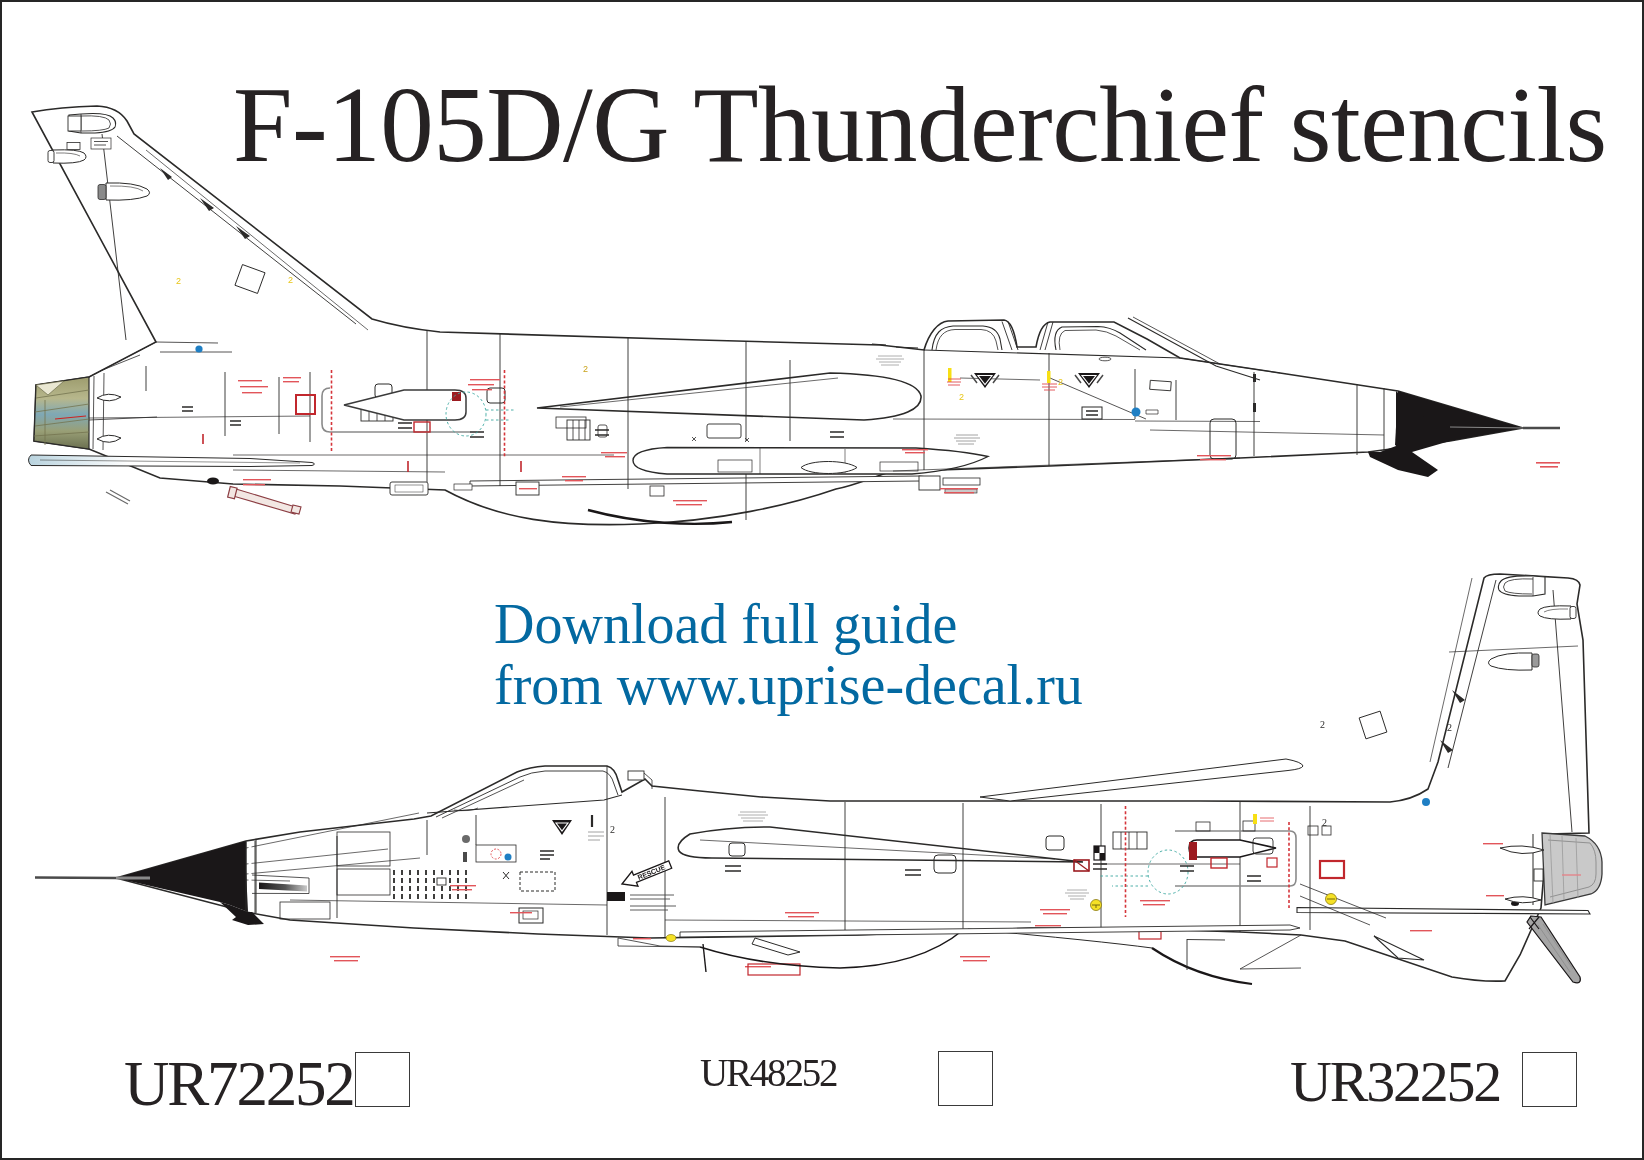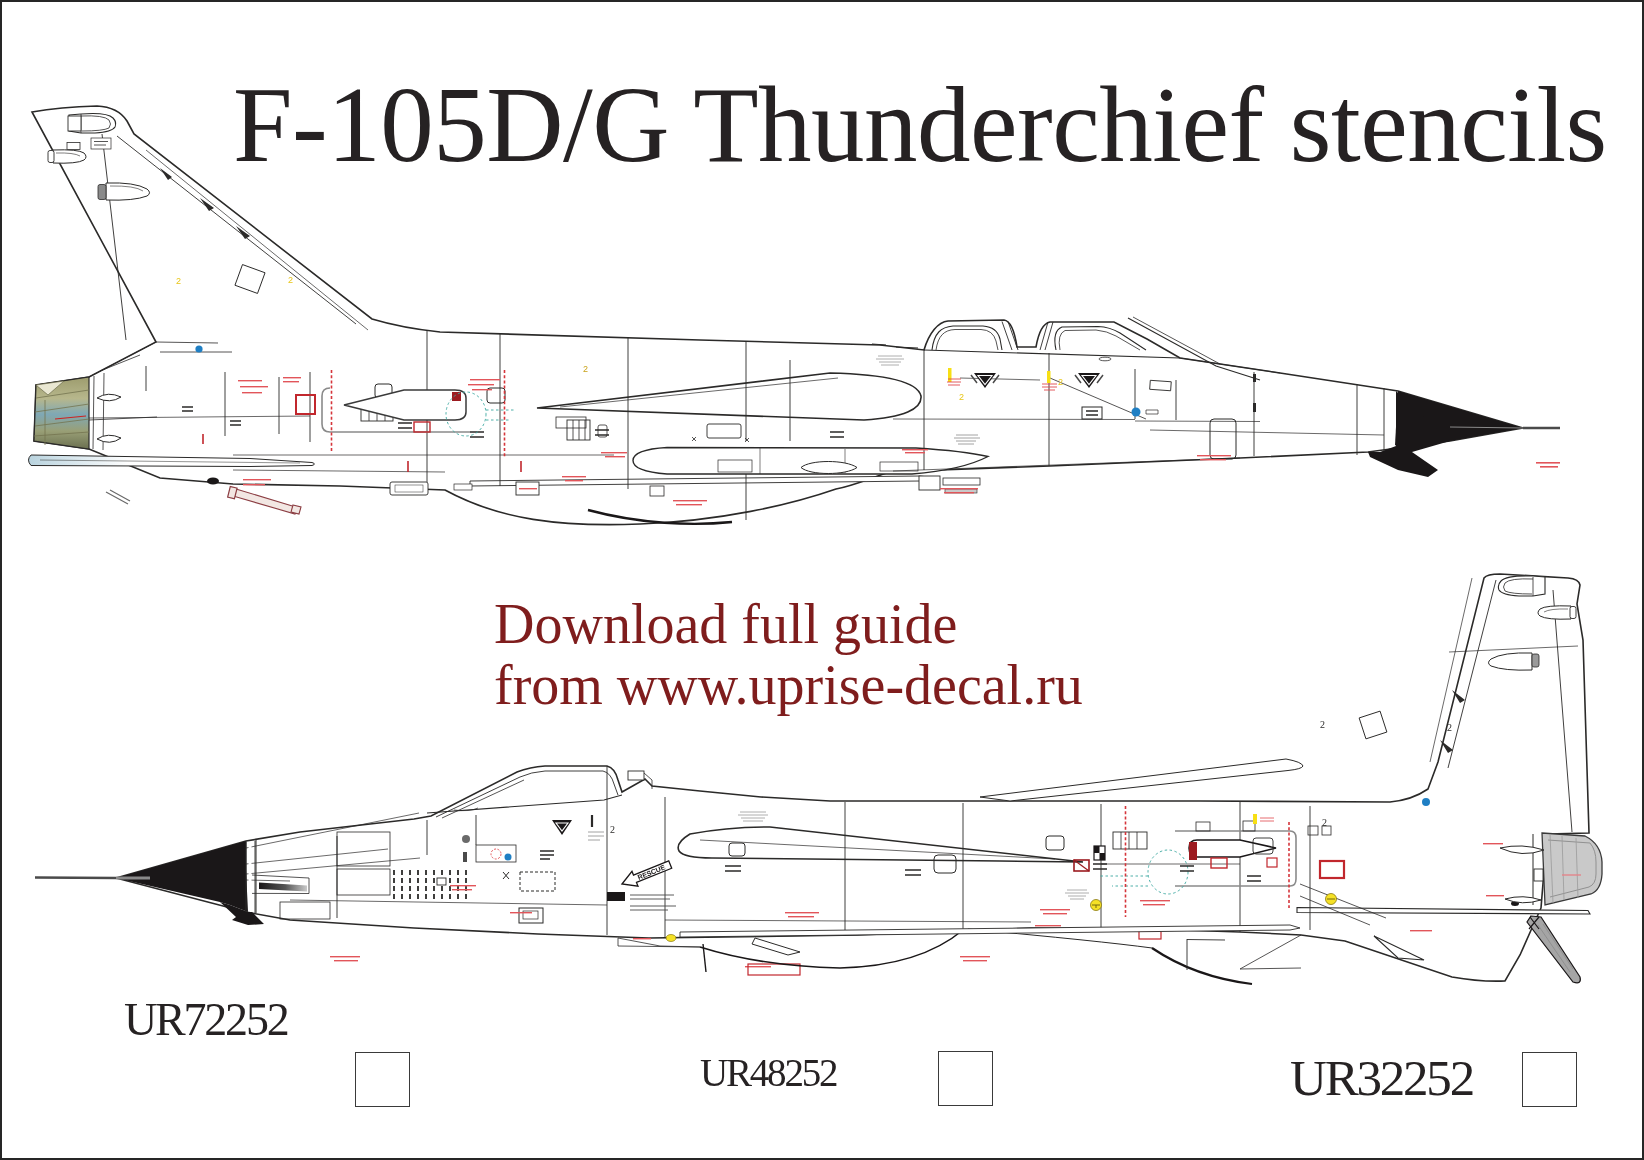--- a/index.html
+++ b/index.html
@@ -307,18 +307,18 @@
     <path d="M680,932 L1290,925 L1300,928 L1290,930 L680,937 Z" fill="#fff" stroke="#2b2a29" stroke-width="0.9"></path>
     <path d="M755,938 L800,952 L788,955 L752,944 Z" fill="#fff" stroke="#2b2a29" stroke-width="1"></path>
     <path d="M116,878 L246,841 L246,870 L248,912 L230,905 L220,902 Z" fill="#1a1718"></path>
     <path d="M220,902 L236,917 L232,920 L248,925 L264,924 L252,912 L248,912 L230,905 Z" fill="#1a1718"></path>
     <path d="M250,842 V911" stroke="#fff" stroke-width="3"></path>
     <path d="M246,841 V912 M256,840 V913" stroke="#2b2a29" stroke-width="1"></path>
     <path d="M35,877.5 L116,878" stroke="#4a4a4a" stroke-width="2.4"></path>
     <path d="M116,878 L150,878" stroke="#8a8a8a" stroke-width="3"></path>
   </svg>
 <div class="abs serif" style="left:233px;top:72px;font-size:107px;letter-spacing:-0.5px;line-height:1;white-space:nowrap">F-105D/G Thunderchief stencils</div>
-<div class="abs serif" style="left:494px;top:594px;font-size:56px;line-height:60.5px;color:#7f1d1d;white-space:nowrap">Download full guide<br>from www.uprise-decal.ru</div>
-<div class="abs serif" style="left:124px;top:997px;font-size:46px;letter-spacing:-2.2px;line-height:1">UR72252</div>
+<div class="abs serif" style="left:494px;top:594px;font-size:56px;line-height:60.5px;color:#0369a1;white-space:nowrap">Download full guide<br>from www.uprise-decal.ru</div>
+<div class="abs serif" style="left:124px;top:1053px;font-size:63px;letter-spacing:-2.2px;line-height:1">UR72252</div>
 <div class="abs serif" style="left:700px;top:1053px;font-size:39px;letter-spacing:-2.2px;line-height:1">UR48252</div>
-<div class="abs serif" style="left:1290px;top:1053px;font-size:51px;letter-spacing:-2.2px;line-height:1">UR32252</div>
+<div class="abs serif" style="left:1290px;top:1053px;font-size:58px;letter-spacing:-2.2px;line-height:1">UR32252</div>
 <div class="abs" style="left:355px;top:1052px;width:55px;height:55px;border:1.8px solid #3a3a3a;box-sizing:border-box"></div>
 <div class="abs" style="left:938px;top:1051px;width:55px;height:55px;border:1.8px solid #3a3a3a;box-sizing:border-box"></div>
 <div class="abs" style="left:1522px;top:1052px;width:55px;height:55px;border:1.8px solid #3a3a3a;box-sizing:border-box"></div>
 </body></html>

